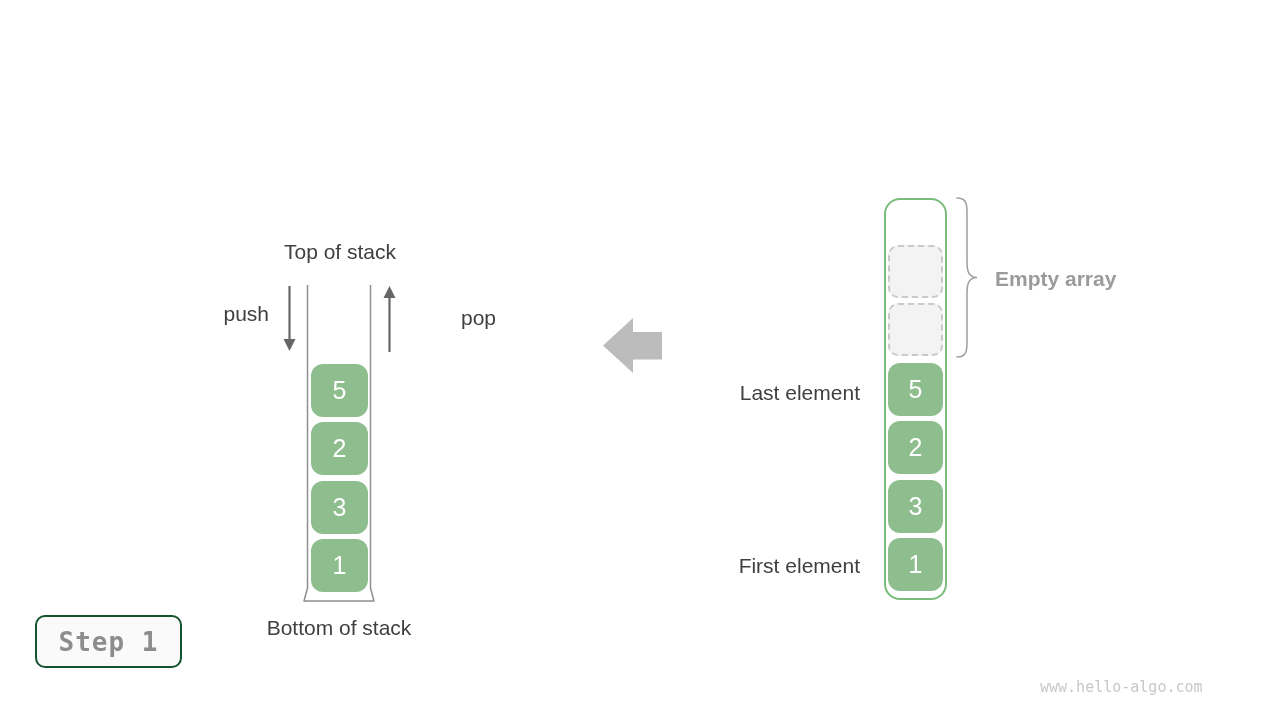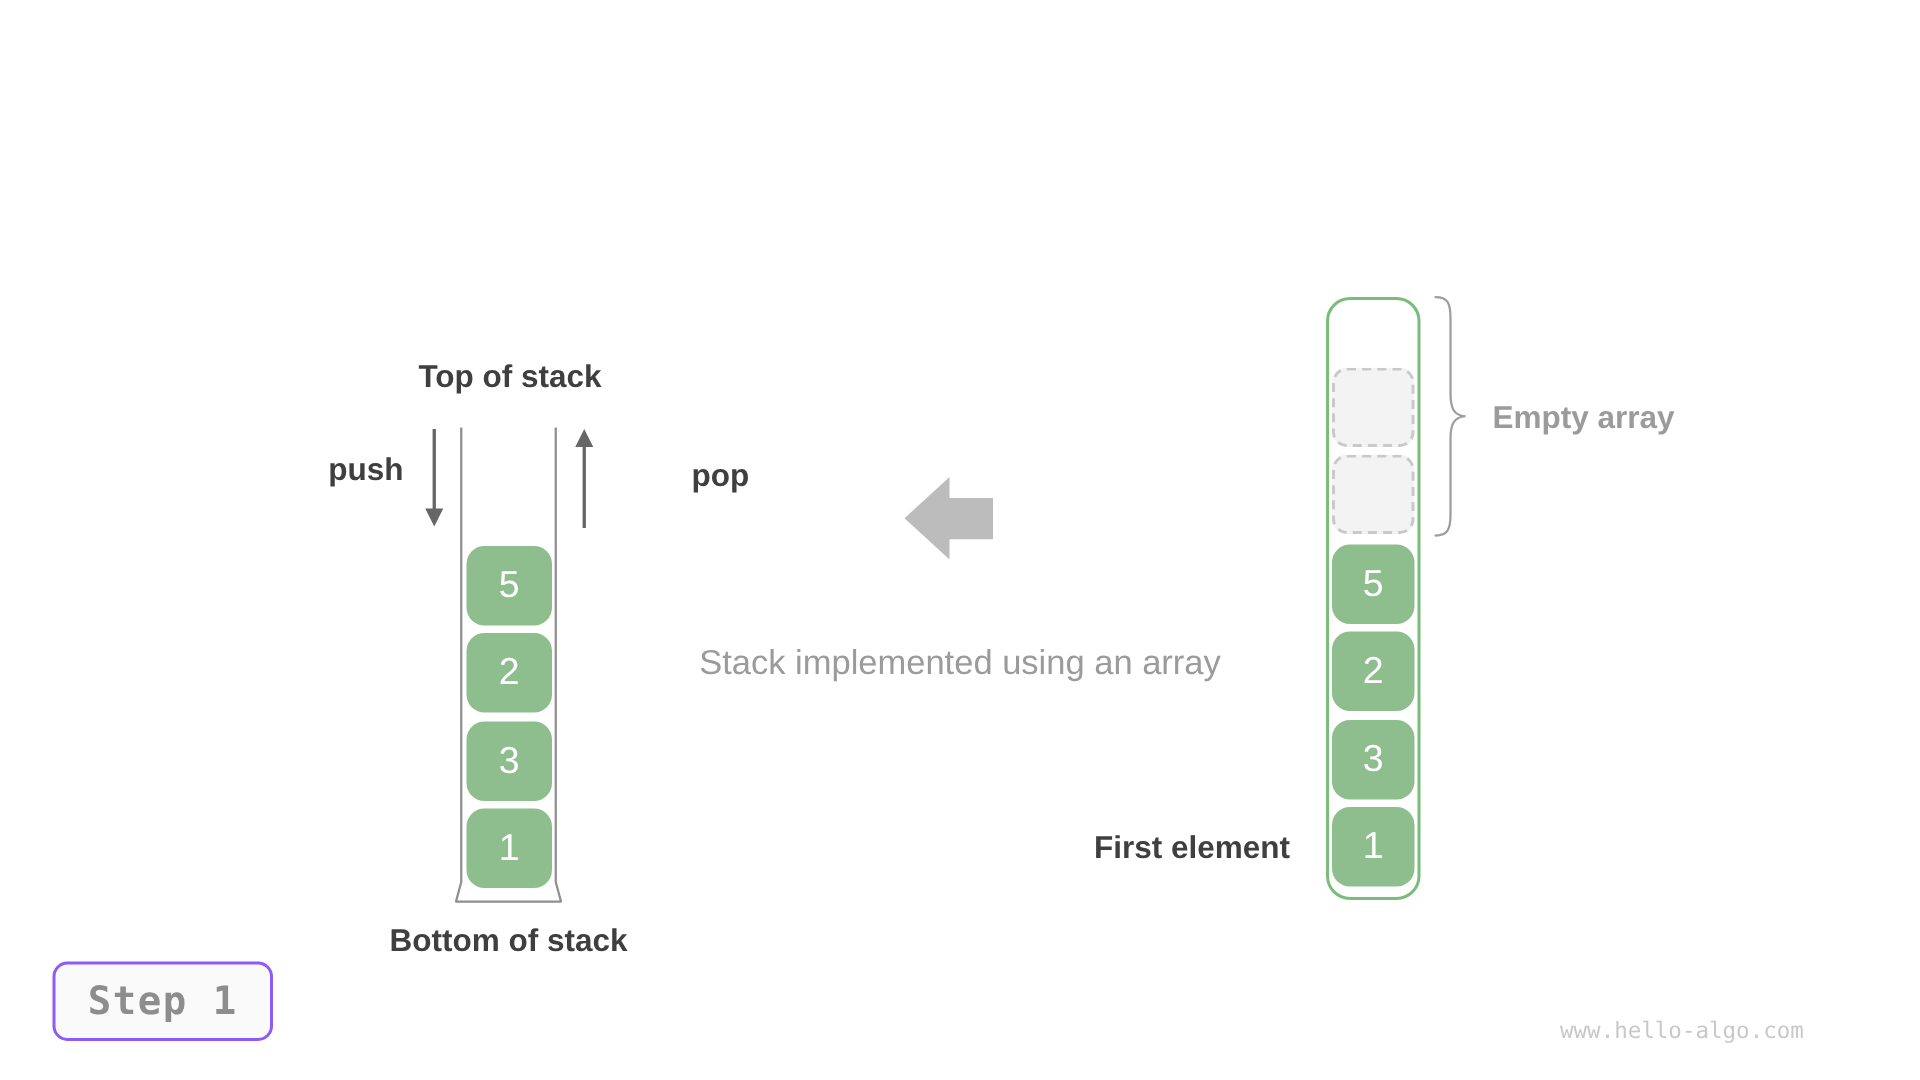--- a/index.html
+++ b/index.html
@@ -6,21 +6,21 @@
   .canvas {
     position: relative;
     width: 1280px;
     height: 720px;
     background: #ffffff;
     font-family: "Liberation Sans", sans-serif;
     overflow: hidden;
   }
   .abs { position: absolute; }
   .label-dark {
-    font-weight: bold;
+    font-weight: normal;
     font-size: 21px;
     color: #3f3f3f;
     line-height: 26px;
   }
   .label-gray {
     font-weight: bold;
     font-size: 21px;
     color: #9b9b9b;
     line-height: 26px;
   }
@@ -61,24 +61,24 @@
     width: 63px;
     height: 402px;
     border: 2px solid #7abc7a;
     border-radius: 16px;
     box-sizing: border-box;
     background: #ffffff;
   }
   .step-badge {
     position: absolute;
     left: 35px;
-    top: 641px;
+    top: 615px;
     width: 147px;
     height: 53px;
-    border: 2px solid #8b5cf6;
+    border: 2px solid #14532d;
     border-radius: 10px;
     background: #fafafa;
     box-sizing: border-box;
     display: flex;
     align-items: center;
     justify-content: center;
     font-family: "DejaVu Sans Mono", monospace;
     font-weight: bold;
     font-size: 26px;
     color: #8d8d8d;
@@ -137,32 +137,32 @@
 
   <div class="abs label-dark" style="left:413px; top:305px; width:100px;margin-left:48px;">pop</div>
 
   <div class="abs label-dark center-text" style="left:239px; top:615px; width:200px;">Bottom of stack</div>
 
   <div class="stack-box left-box" style="top:364px;">5</div>
   <div class="stack-box left-box" style="top:422px;">2</div>
   <div class="stack-box left-box" style="top:481px;">3</div>
   <div class="stack-box left-box" style="top:539px;">1</div>
 
-  <div class="abs caption" style="left:440px; top:427px; width:400px;">Stack implemented using an array</div>
 
   <div class="array-container"></div>
 
   <div class="empty-slot" style="top:245px;"></div>
   <div class="empty-slot" style="top:303px;"></div>
 
   <div class="stack-box right-box" style="top:363px;">5</div>
   <div class="stack-box right-box" style="top:421px;">2</div>
   <div class="stack-box right-box" style="top:480px;">3</div>
   <div class="stack-box right-box" style="top:538px;">1</div>
 
+  <div class="abs label-dark right-text" style="left:610px; top:380px; width:250px;">Last element</div>
 
   <div class="abs label-dark right-text" style="left:610px; top:553px; width:250px;">First element</div>
 
   <div class="abs label-gray" style="left:995px; top:266px; width:180px;">Empty array</div>
 
   <div class="step-badge">Step 1</div>
 
   <div class="watermark">www.hello-algo.com</div>
 
 </div>

